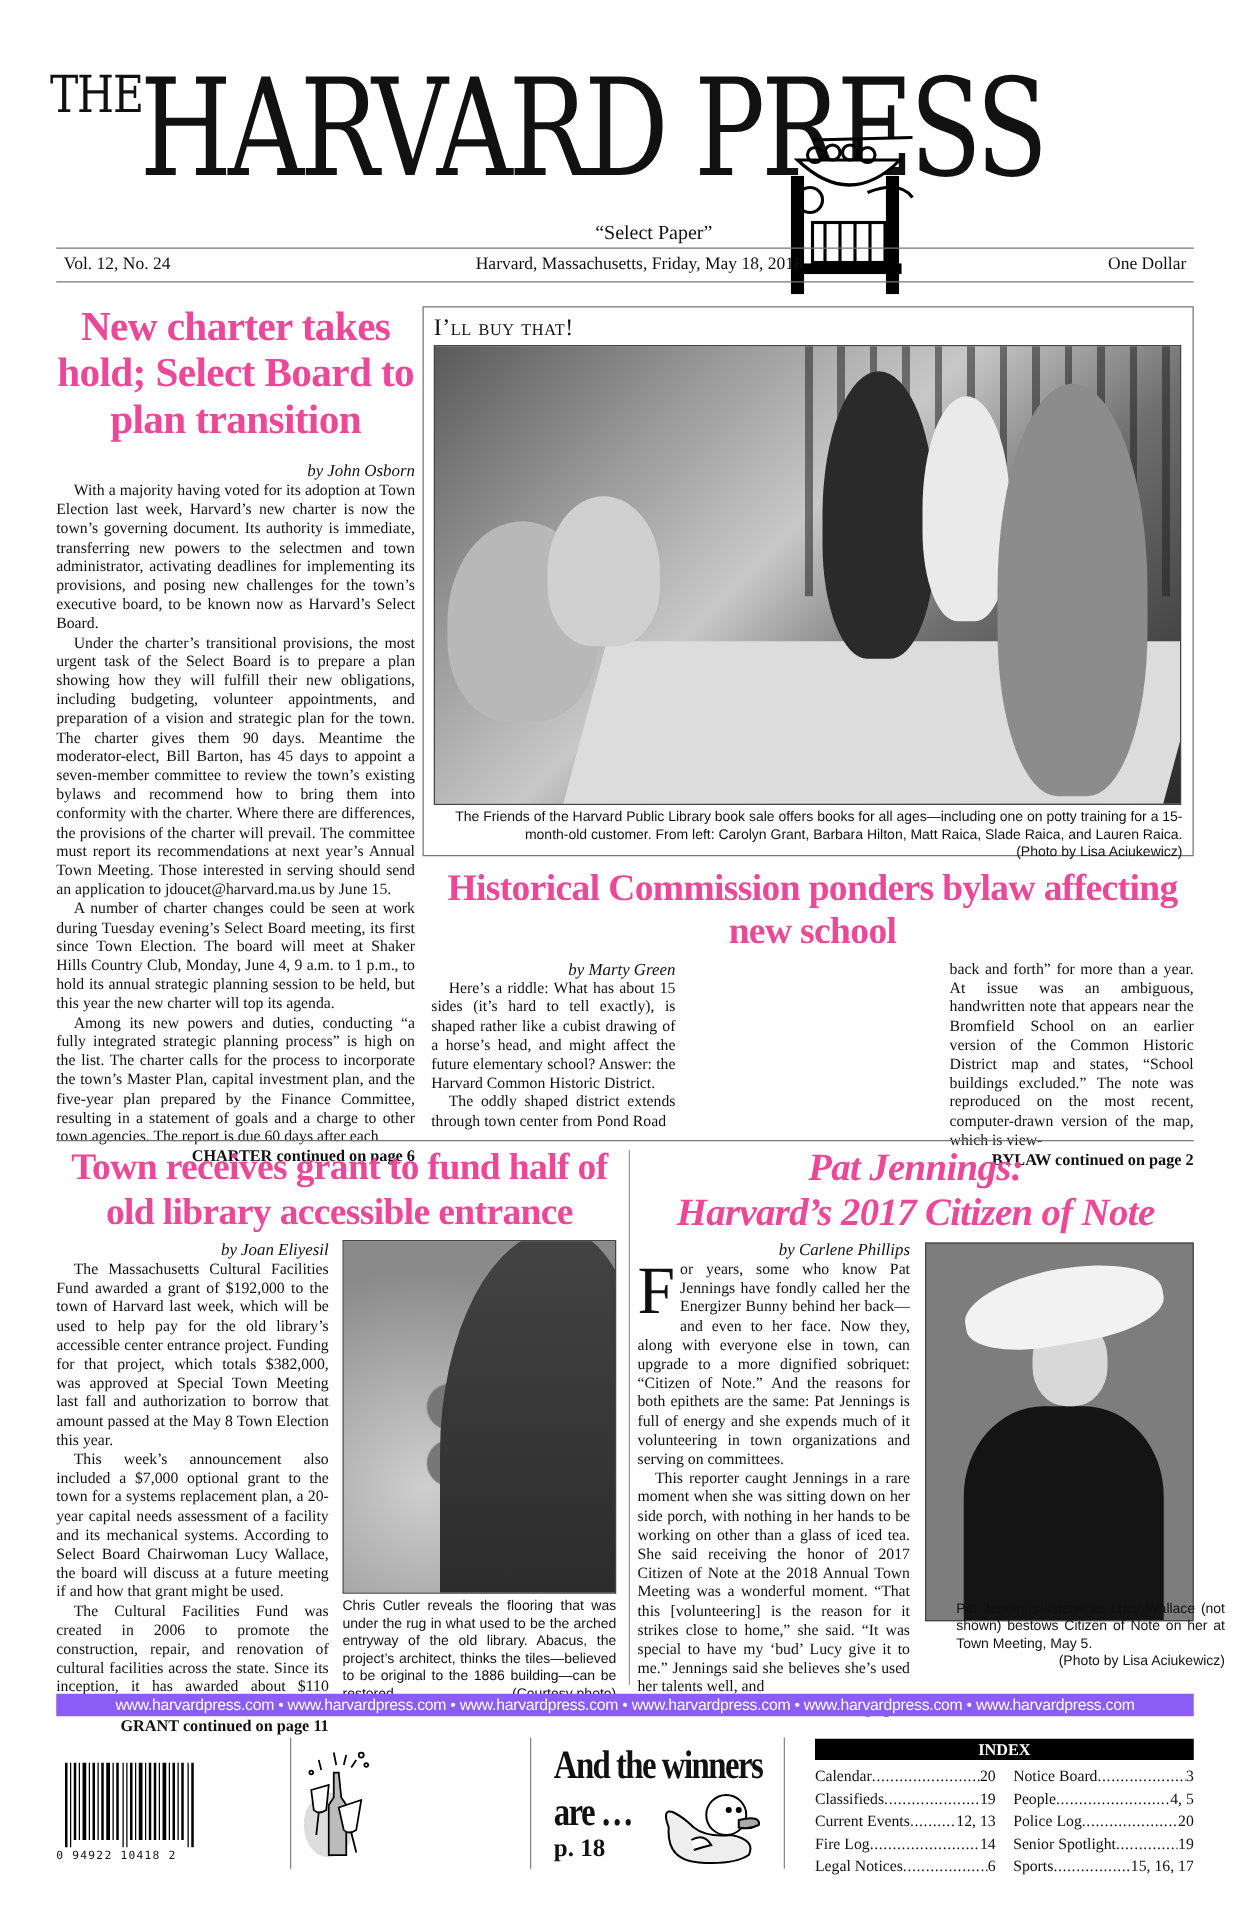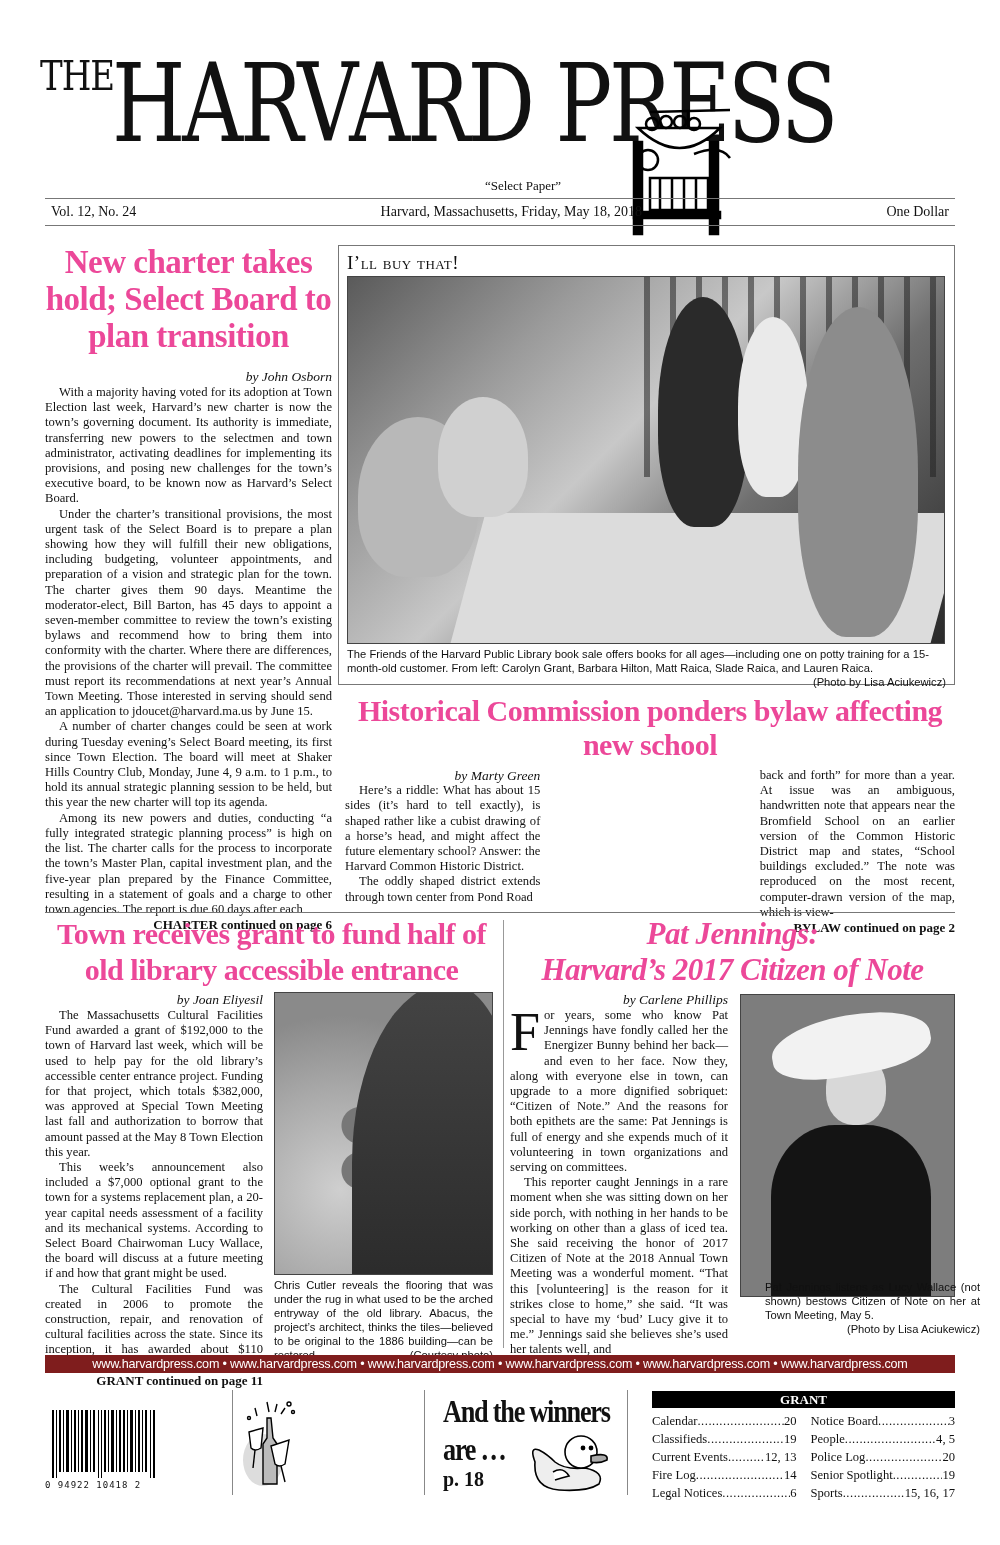--- a/index.html
+++ b/index.html
@@ -4,21 +4,21 @@
 <style>
   * { box-sizing: border-box; margin: 0; padding: 0; }
   html, body { width: 1000px; height: 1545px; background: #fff; overflow: hidden; }
   body { position: relative; font-family: "Liberation Serif", "DejaVu Serif", serif; color: #111; }
   .abs { position: absolute; }
 
   
   .mast-the { left: 40px; top: 52px; font-size: 34px; letter-spacing: -1px; font-family: "DejaVu Serif", serif; font-weight: normal; transform: scaleY(1.2); transform-origin: top left; }
   .mast-title { left: 112px; top: 50px; font-size: 108px; line-height: 1; font-family: "DejaVu Serif", serif; font-weight: normal; letter-spacing: -4px; transform: scaleX(0.78); transform-origin: top left; white-space: nowrap; }
   .mast-logo { left: 620px; top: 108px; width: 120px; height: 132px; }
-  .motto { left: 0; width: 1000px; top: 178px; text-align: center; font-size: 13px; padding-left: 46px; }
+  .motto { left: 0; width: 1000px; top: 178px; text-align: center; font-size: 16px; padding-left: 46px; }
   .dateline { left: 45px; width: 910px; top: 198px; height: 28px; border-top: 1.5px solid #777; border-bottom: 1.5px solid #777; display: flex; justify-content: space-between; align-items: center; font-size: 14px; padding: 0 6px; }
 
   
   .headline { font-weight: bold; text-align: center; color: #ec4899; letter-spacing: -0.5px; }
   .byline { font-style: italic; text-align: right; font-size: 13.5px; }
   .body-text { font-size: 12.6px; line-height: 15.2px; text-align: justify; hyphens: auto; }
   .body-text p { text-indent: 14px; }
   .cont { font-weight: bold; text-align: right; font-size: 13px; }
 
   
@@ -26,21 +26,21 @@
   .a1 .headline { font-size: 33px; line-height: 37px; margin-bottom: 14px; }
 
   
   .photobox { left: 338px; top: 245px; width: 617px; height: 440px; border: 1.5px solid #777; padding: 6px 8px; }
   .photobox-label { font-variant: small-caps; font-size: 19px; letter-spacing: 0.5px; height: 24px; }
   .photo-main { width: 598px; height: 368px; background: linear-gradient(135deg, #5a5a5a 0%, #9a9a9a 25%, #c8c8c8 45%, #6f6f6f 65%, #2a2a2a 100%); position: relative; overflow: hidden; border: 1px solid #444; }
   .photo-main .stair { position: absolute; right: 0; top: 0; width: 300px; height: 200px; background: repeating-linear-gradient(90deg, #222 0 6px, transparent 6px 26px); opacity: 0.55; }
   .photo-main .table { position: absolute; left: 120px; bottom: 0; width: 480px; height: 130px; background: #dcdcdc; transform: skewX(-15deg); }
   .photo-main .person { position: absolute; border-radius: 50% 50% 40% 40%; }
   .caption-sans { font-family: "Liberation Sans", "DejaVu Sans", sans-serif; font-size: 11.2px; line-height: 14px; }
-  .photobox .caption-sans { margin-top: 3px; }
+  .photobox .caption-sans { margin-top: 3px; text-align: right; }
   .caption-credit { float: right; }
 
   
   .a2 { left: 345px; top: 694px; width: 610px; }
   .a2 .headline { font-size: 30px; line-height: 34px; margin-bottom: 6px; }
   .cols3 { display: flex; gap: 12px; }
   .cols3 > div { flex: 1; }
 
   
   .hr-mid { left: 45px; top: 912px; width: 910px; border-top: 1.5px solid #777; }
@@ -60,21 +60,21 @@
   .a4 .headline { font-style: italic; font-size: 31px; line-height: 36px; margin-bottom: 4px; }
   .a4-body { position: absolute; left: 0; top: 76px; width: 218px; }
   .dropcap { float: left; font-size: 54px; line-height: 44px; margin: 2px 4px 0 0; font-weight: normal; }
   .a4-photo { position: absolute; left: 230px; top: 78px; width: 215px; height: 303px; background: #7d7d7d; border: 1px solid #444; overflow: hidden; }
   .a4-photo .hat { position: absolute; left: 30px; top: 20px; width: 160px; height: 60px; background: #f2f2f2; border-radius: 50% 50% 40% 40%; transform: rotate(-10deg); }
   .a4-photo .face { position: absolute; left: 85px; top: 60px; width: 60px; height: 70px; background: #d8d8d8; border-radius: 45%; }
   .a4-photo .shirt { position: absolute; left: 30px; top: 130px; width: 160px; height: 180px; background: #141414; border-radius: 40% 40% 0 0; }
   .a4-cap { position: absolute; left: 230px; top: 364px; width: 215px; text-align: justify; margin-left: 25px; }
 
   
-  .urlbar { left: 45px; top: 1355px; width: 910px; height: 18px; background: #7f1d1d; color: #fff; font-family: "Liberation Sans", "DejaVu Sans", sans-serif; font-size: 12.6px; line-height: 18px; text-align: center; white-space: nowrap; letter-spacing: -0.2px; }
+  .urlbar { left: 45px; top: 1355px; width: 910px; height: 18px; background: #8b5cf6; color: #fff; font-family: "Liberation Sans", "DejaVu Sans", sans-serif; font-size: 12.6px; line-height: 18px; text-align: center; white-space: nowrap; letter-spacing: -0.2px; }
 
   
   .barcode { left: 50px; top: 1410px; width: 110px; height: 68px; }
   .barcode-digits { left: 45px; top: 1480px; font-family: "DejaVu Sans Mono", monospace; font-size: 9px; letter-spacing: 1px; }
   .teaser-div { border-left: 1.2px solid #888; }
   .teaser1 { left: 232px; top: 1390px; width: 192px; height: 105px; }
   .teaser1 .art { position: absolute; left: 8px; top: 8px; width: 56px; height: 90px; }
   .teaser1 .txt { position: absolute; left: 68px; top: 4px; width: 120px; text-align: center; font-family: "DejaVu Serif", serif; font-style: italic; font-size: 23px; line-height: 31px; font-weight: normal; }
   .teaser2 { left: 424px; top: 1390px; width: 200px; height: 105px; }
   .teaser2 .txt { position: absolute; left: 18px; top: 2px; font-weight: bold; font-size: 32px; line-height: 38px; letter-spacing: -1.5px; transform: scaleX(0.82); transform-origin: top left; white-space: nowrap; }
@@ -284,21 +284,21 @@
       <path d="M66 24 Q84 20 82 28 Q74 32 66 30 Z" fill="#aaa"></path>
       <circle cx="58" cy="16" r="1.6" fill="#000"></circle>
         <circle cx="66" cy="16" r="1.6" fill="#000"></circle>
       <path d="M28 40 Q38 34 44 44 Q36 46 30 48"></path>
     </g>
   </svg>
 </div>
 <div class="abs teaser-end teaser-div"></div>
 
 <div class="abs index">
-  <div class="index-head">GRANT</div>
+  <div class="index-head">INDEX</div>
   <div class="index-grid">
     <div class="index-item">
         <span class="name">Calendar</span>
         <span class="dots"></span>
         <span class="pg">20</span>
       </div>
     <div class="index-item">
         <span class="name">Notice Board</span>
         <span class="dots"></span>
         <span class="pg">3</span>

